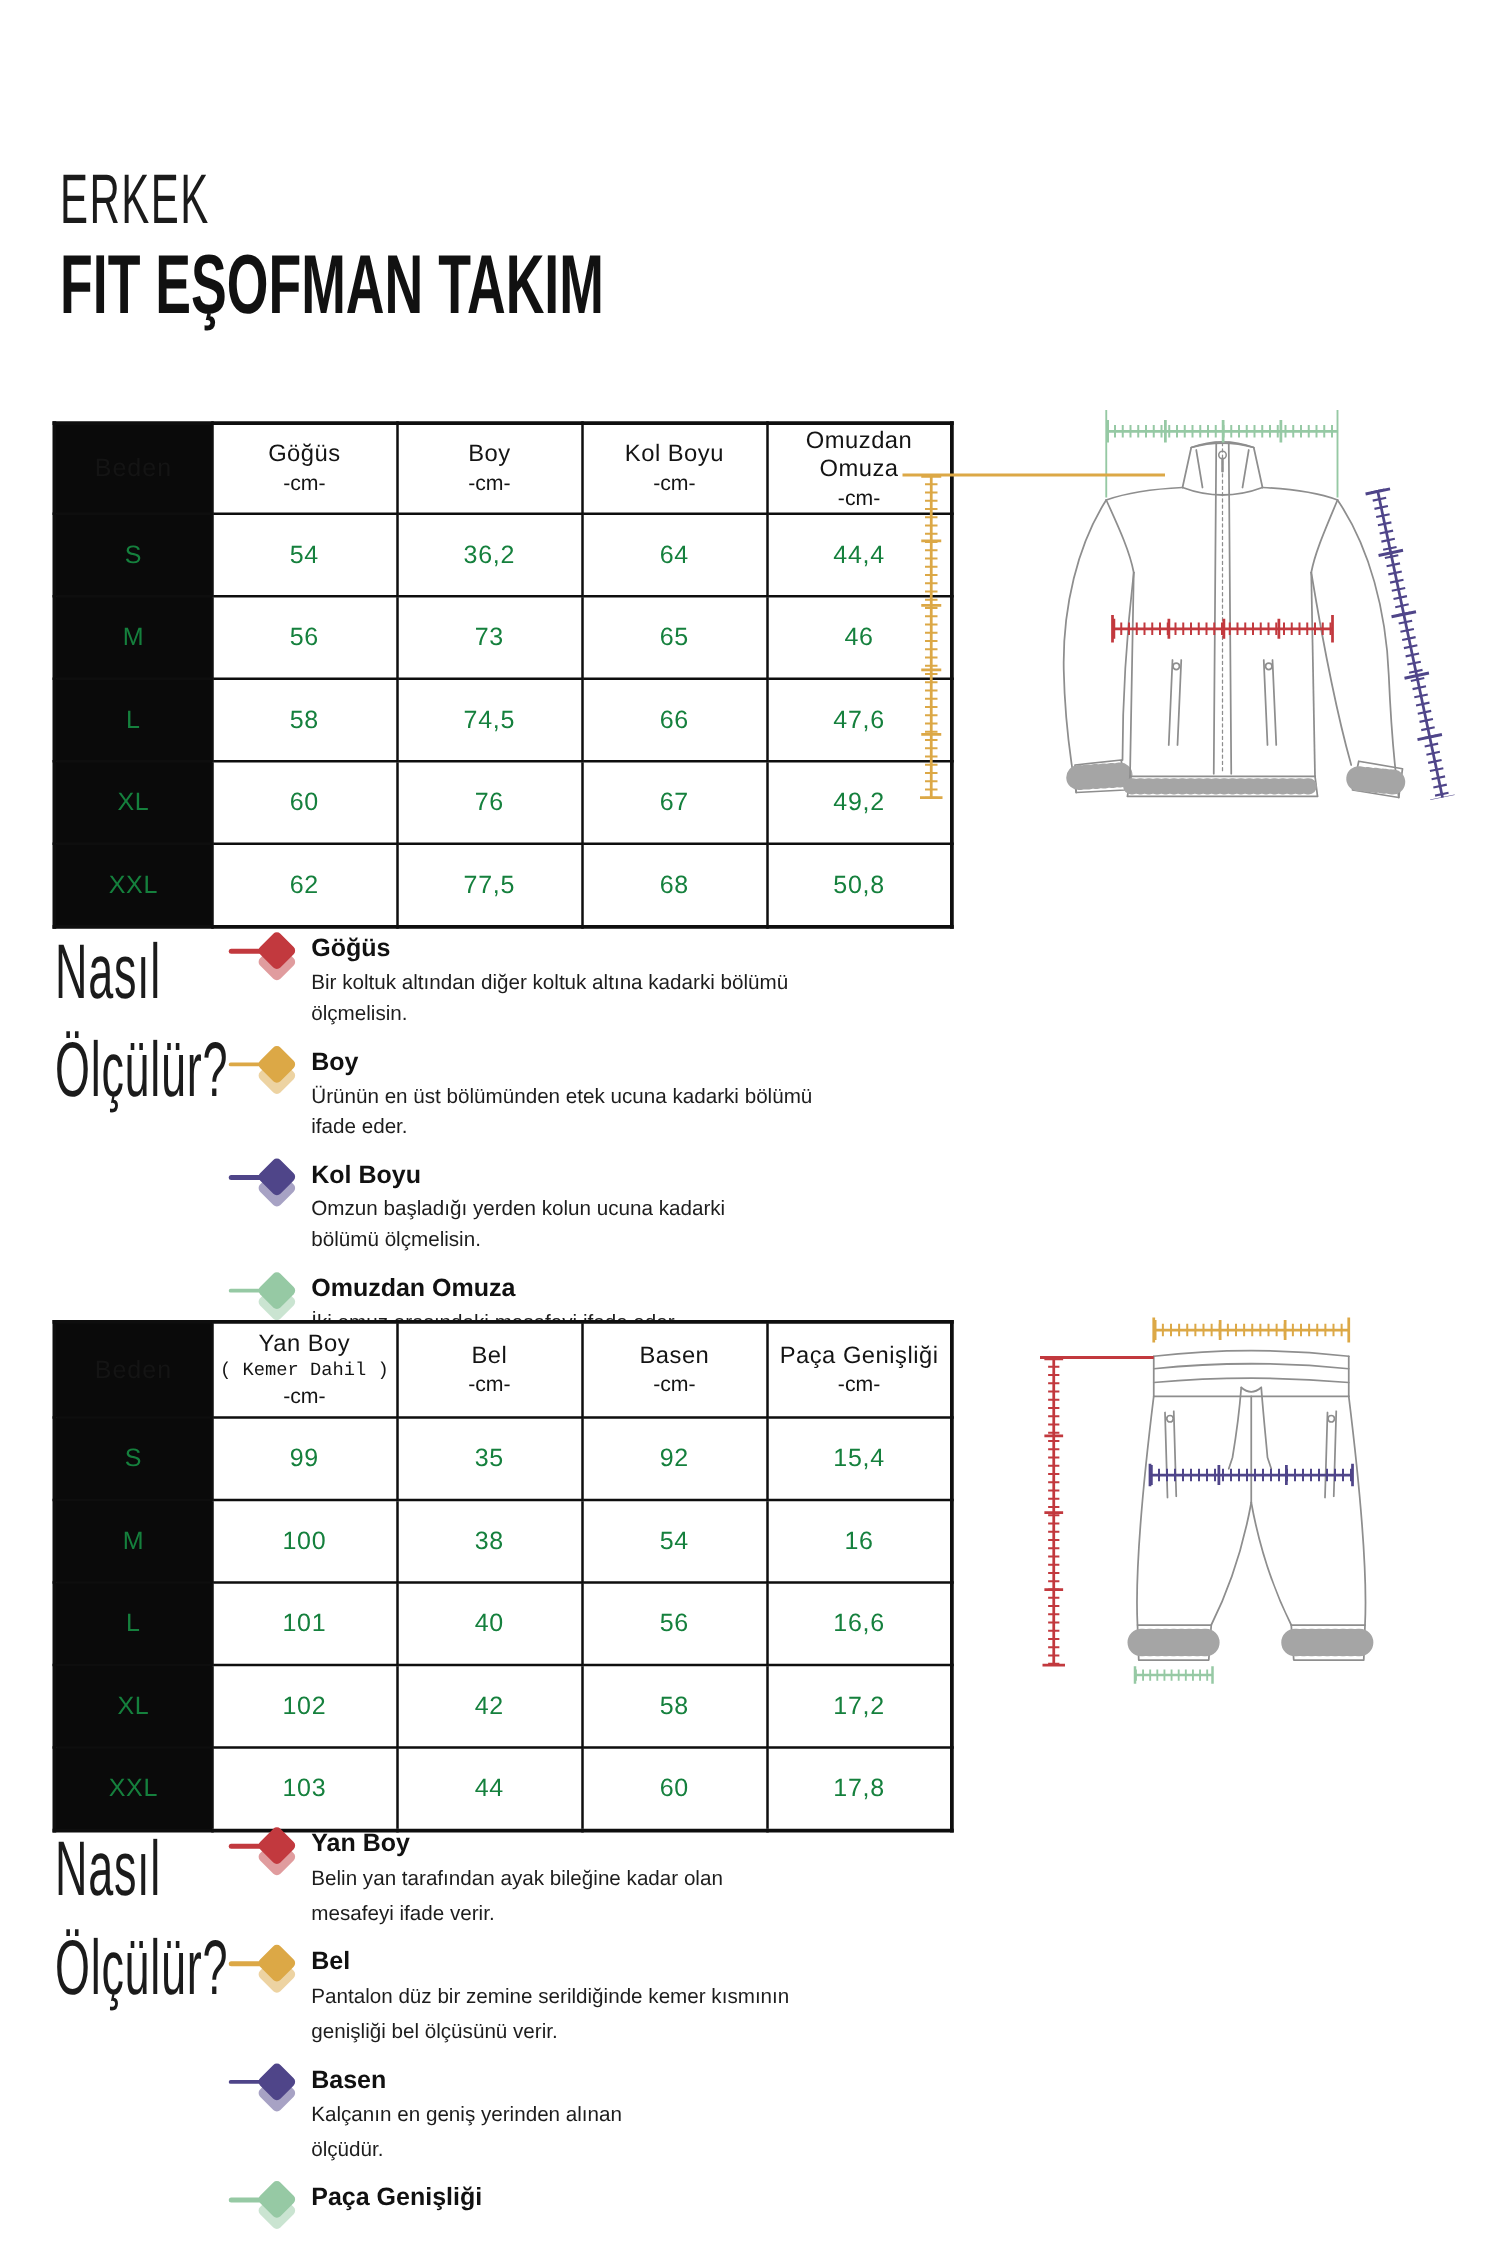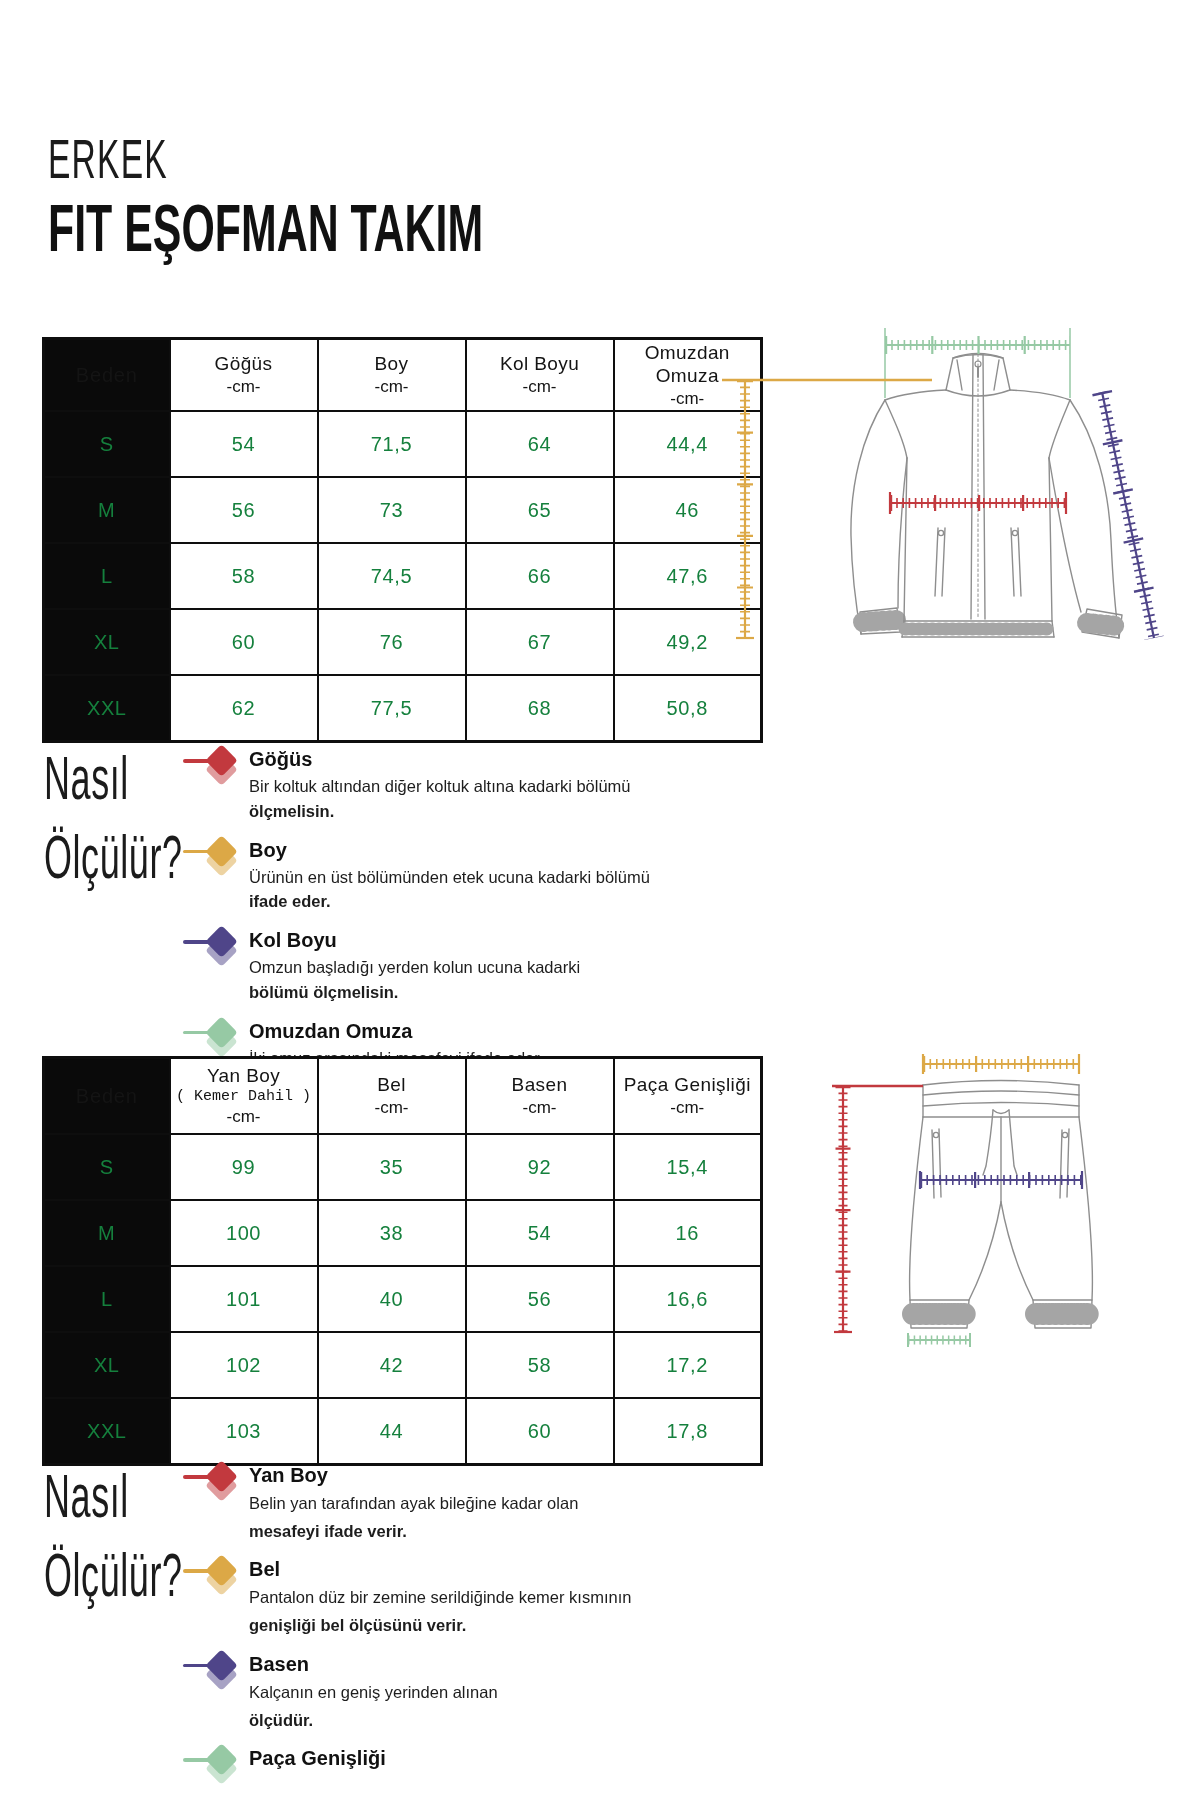--- a/index.html
+++ b/index.html
@@ -52,21 +52,21 @@
   .legend-list{position:absolute;left:183px;width:540px;}
   .legend-item{position:relative;padding-left:66px;margin-bottom:13px;min-height:40px;}
   .legend-list.lower .legend-item{margin-bottom:11px;}
   .legend-icon{position:absolute;left:0;top:0;width:58px;height:42px;}
   .icon-line{position:absolute;left:0;top:13px;width:38px;height:3.5px;border-radius:2px;}
   .icon-diamond{position:absolute;left:27px;top:3px;width:23px;height:23px;border-radius:4px;transform:rotate(45deg);}
   .icon-diamond-shadow{position:absolute;left:27px;top:12px;width:23px;height:23px;border-radius:4px;transform:rotate(45deg);opacity:.5;}
   .legend-title{font-size:20px;font-weight:700;color:#111;line-height:1.3;}
   .legend-desc{font-size:16.5px;color:#1d1d1d;line-height:1.5;margin-top:2px;max-width:460px;}
   .legend-list.lower .legend-desc{line-height:1.68;}
-  .desc-l2{display:block;font-weight:bold;}
+  .desc-l2{display:block;}
   
   .illus{position:absolute;}
 </style>
 </head>
 <body>
 
 <div class="page">
 
   <div class="page-title">
     <div class="title-thin">ERKEK</div>
@@ -102,21 +102,21 @@
         <th>
             <div class="h-label">Omuzdan Omuza</div>
             <div class="h-unit">-cm-</div>
           </th>
       </tr>
     </thead>
     <tbody>
       <tr>
         <td class="size-col">S</td>
         <td>54</td>
-        <td>71,5</td>
+        <td>36,2</td>
         <td>64</td>
         <td>44,4</td>
       </tr>
       <tr>
         <td class="size-col">M</td>
         <td>56</td>
         <td>73</td>
         <td>65</td>
         <td>46</td>
       </tr>

